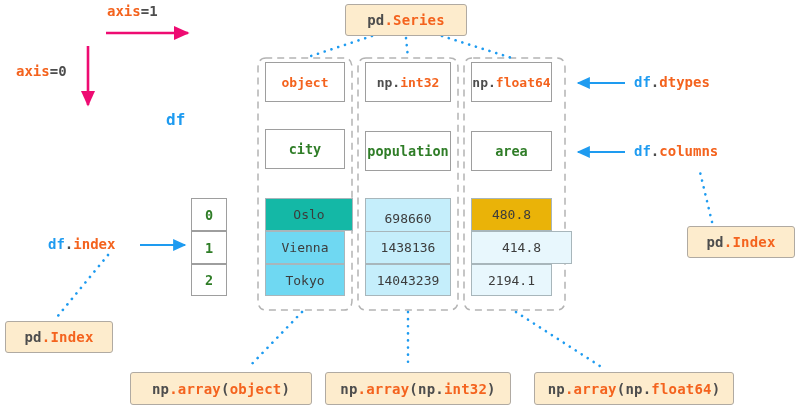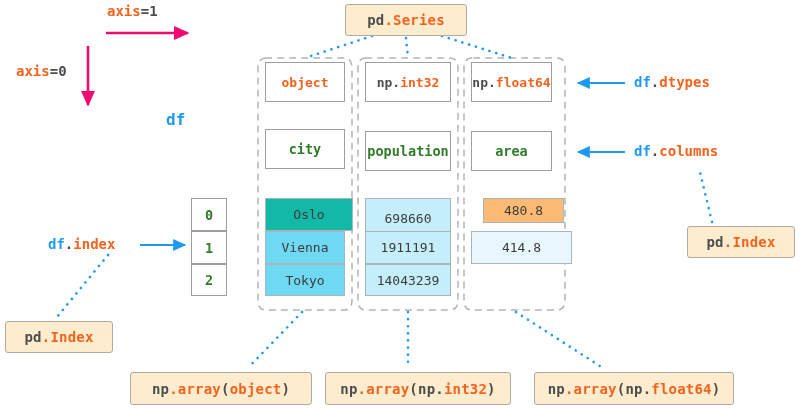--- a/index.html
+++ b/index.html
@@ -147,25 +147,26 @@
 
   <div class="cell idx" style="left:191px;top:198px;width:36px;height:33px;">0</div>
   <div class="cell idx" style="left:191px;top:231px;width:36px;height:33px;">1</div>
   <div class="cell idx" style="left:191px;top:264px;width:36px;height:32px;">2</div>
 
   <div class="cell data" style="left:265px;top:198px;width:88px;height:33px;background:#14b8a6;">Oslo</div>
   <div class="cell data" style="left:265px;top:231px;width:80px;height:33px;background:#6fd8f2;">Vienna</div>
   <div class="cell data" style="left:265px;top:264px;width:80px;height:32px;background:#6fd8f2;">Tokyo</div>
 
   <div class="cell data" style="left:365px;top:198px;width:86px;height:40px;background:#c5eefb;">698660</div>
-  <div class="cell data" style="left:365px;top:231px;width:86px;height:33px;background:#c5eefb;">1911191</div>
+  <div class="cell data" style="left:365px;top:231px;width:86px;height:33px;background:#c5eefb;">1438136</div>
   <div class="cell data" style="left:365px;top:264px;width:86px;height:32px;background:#c5eefb;">14043239</div>
 
-  <div class="cell data" style="left:471px;top:198px;width:81px;height:25px;background:#fdba74;margin-left:12px;">480.8</div>
+  <div class="cell data" style="left:471px;top:198px;width:81px;height:33px;background:#eab308;">480.8</div>
   <div class="cell data" style="left:471px;top:231px;width:101px;height:33px;background:#e8f7fd;">414.8</div>
+  <div class="cell data" style="left:471px;top:264px;width:81px;height:32px;background:#e8f7fd;">2194.1</div>
 
   <div class="lbl" style="left:634px;top:74px;">
     <span class="tok t-blue">df</span><span class="tok t-dark">.</span><span class="tok t-orange">dtypes</span>
   </div>
   <div class="lbl" style="left:634px;top:143px;">
     <span class="tok t-blue">df</span><span class="tok t-dark">.</span><span class="tok t-orange">columns</span>
   </div>
 
   <div class="lbl" style="left:48px;top:236px;">
     <span class="tok t-blue">df</span><span class="tok t-dark">.</span><span class="tok t-orange">index</span>

